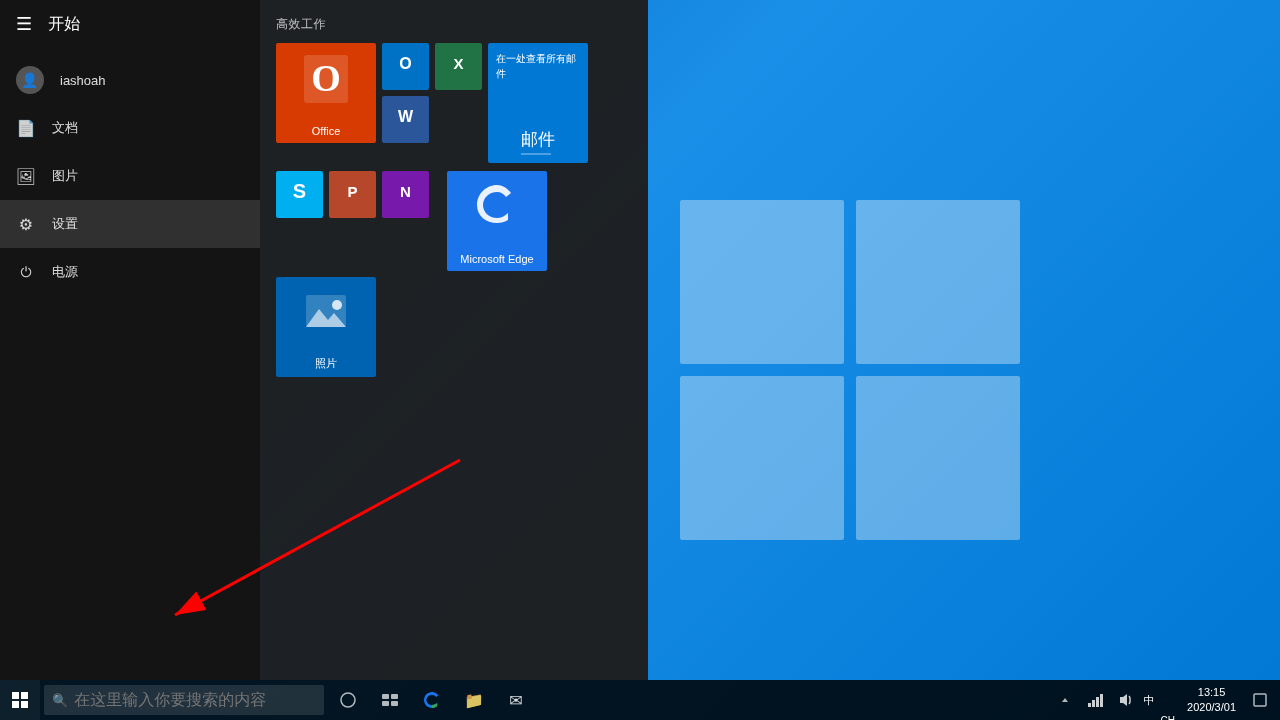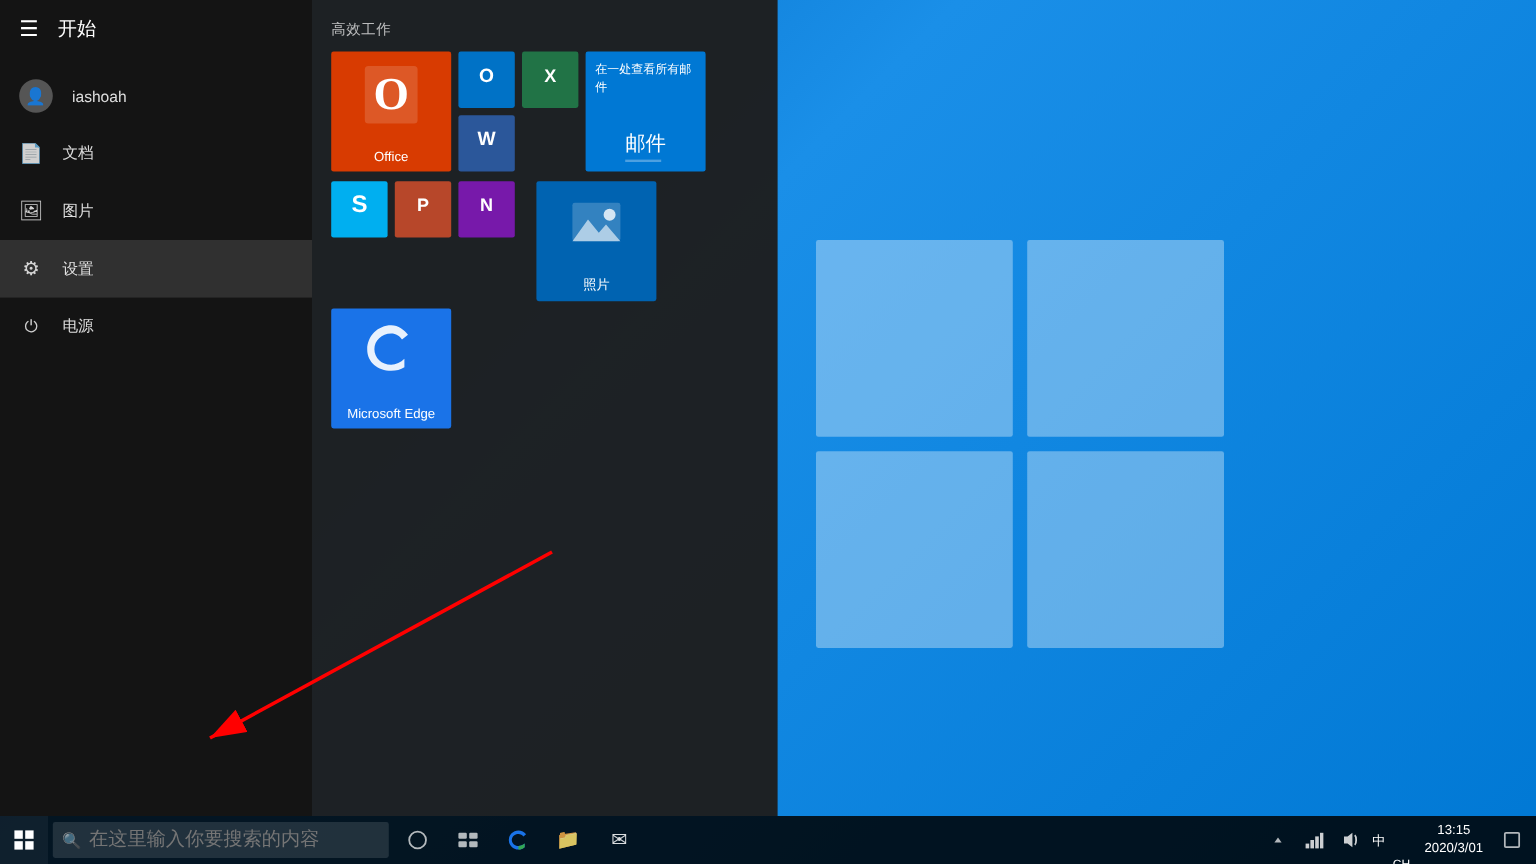--- a/index.html
+++ b/index.html
@@ -416,21 +416,21 @@
       </div>
 
       <div style="display:flex;flex-direction:column;gap:6px;">
 
         <div class="tile tile-small tile-excel" style="width:47px;height:47px;background:#217346;display:flex;align-items:center;justify-content:center;border-radius:2px;">
           <span style="color:white;font-weight:bold;font-size:15px;">X</span>
         </div>
 
       </div>
 
-      <div class="tile" style="width:100px;height:100px;background:#0078d4;border-radius:2px;display:flex;flex-direction:column;justify-content:flex-start;padding:8px;overflow:hidden;">
+      <div class="tile" style="width:100px;height:120px;background:#0078d4;border-radius:2px;display:flex;flex-direction:column;justify-content:flex-start;padding:8px;overflow:hidden;">
         <div style="font-size:10px;color:white;line-height:1.5;">
           <div>在一处查看所有邮件</div>
         </div>
         <div style="margin-top:auto;display:flex;flex-direction:column;align-items:flex-start;">
           <span style="color:white;font-size:17px;">邮件</span>
           <div style="background:rgba(255,255,255,0.3);height:2px;width:30px;margin-top:2px;"></div>
         </div>
       </div>
     </div>
 
@@ -442,41 +442,41 @@
 
       <div class="tile tile-small tile-powerpoint" style="width:47px;height:47px;background:#b7472a;display:flex;align-items:center;justify-content:center;border-radius:2px;">
         <span style="color:white;font-weight:bold;font-size:15px;">P</span>
       </div>
 
       <div class="tile tile-small tile-onenote" style="width:47px;height:47px;background:#7719aa;display:flex;align-items:center;justify-content:center;border-radius:2px;">
         <span style="color:white;font-weight:bold;font-size:15px;">N</span>
       </div>
 
       <div style="width:6px;"></div>
+
+      <div class="tile tile-edge" style="width:100px;height:100px;background:#1a73e8;display:flex;flex-direction:column;align-items:center;justify-content:flex-end;padding-bottom:6px;border-radius:2px;position:relative;">
+        <div style="position:absolute;top:8px;left:50%;transform:translateX(-50%);">
+          <svg width="48" height="48" viewBox="0 0 48 48">
+            <path d="M24 6 C13 6 4 15 4 26 C4 37 13 44 24 44 C28 44 32 43 35 41 L35 34 C32 37 28 39 24 39 C16 39 10 33 10 26 C10 19 16 13 24 13 C28 13 31 15 33 18 L38 14 C35 10 30 6 24 6Z" fill="white" opacity="0.9"></path>
+          </svg>
+        </div>
+        <span class="tile-label">Microsoft Edge</span>
+      </div>
 
       <div class="tile tile-photos" style="width:100px;height:100px;background:#0063b1;display:flex;flex-direction:column;align-items:center;justify-content:flex-end;padding-bottom:6px;border-radius:2px;position:relative;">
         <div style="position:absolute;top:10px;left:50%;transform:translateX(-50%);">
           <svg width="50" height="50" viewBox="0 0 50 50">
             <rect x="5" y="8" width="40" height="32" rx="2" fill="white" opacity="0.2"></rect>
             <polygon points="5,40 18,22 27,33 33,26 45,40" fill="white" opacity="0.6"></polygon>
             <circle cx="36" cy="18" r="5" fill="white" opacity="0.8"></circle>
           </svg>
         </div>
         <span class="tile-label">照片</span>
       </div>
 
-      <div class="tile tile-edge" style="width:100px;height:100px;background:#1a73e8;display:flex;flex-direction:column;align-items:center;justify-content:flex-end;padding-bottom:6px;border-radius:2px;position:relative;">
-        <div style="position:absolute;top:8px;left:50%;transform:translateX(-50%);">
-          <svg width="48" height="48" viewBox="0 0 48 48">
-            <path d="M24 6 C13 6 4 15 4 26 C4 37 13 44 24 44 C28 44 32 43 35 41 L35 34 C32 37 28 39 24 39 C16 39 10 33 10 26 C10 19 16 13 24 13 C28 13 31 15 33 18 L38 14 C35 10 30 6 24 6Z" fill="white" opacity="0.9"></path>
-          </svg>
-        </div>
-        <span class="tile-label">Microsoft Edge</span>
-      </div>
-
     </div>
   </div>
 </div>
 
 <div class="taskbar">
 
   <div class="taskbar-start">
     <div class="win-icon-small">
       <span></span>
         <span></span>

